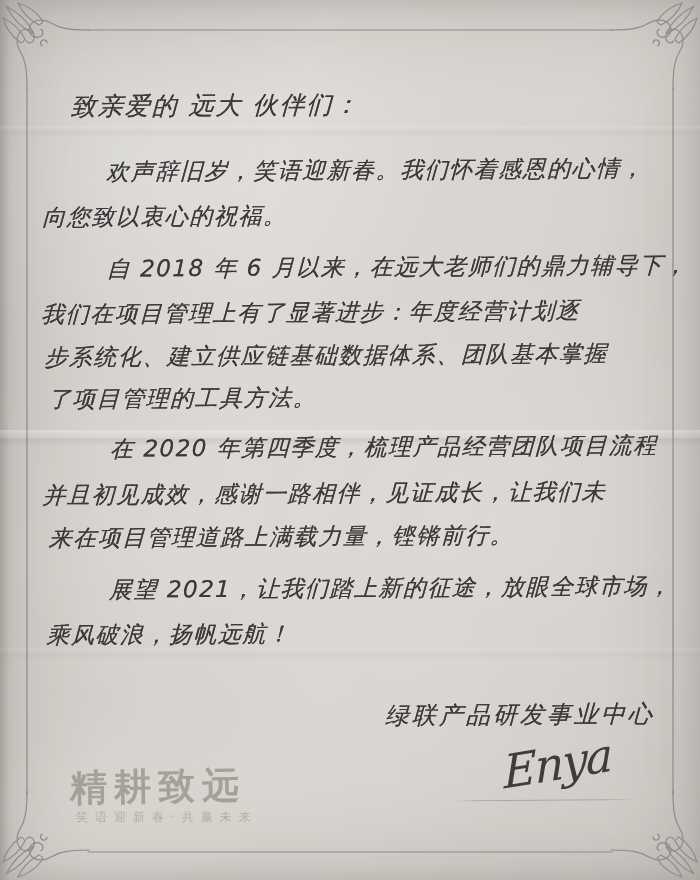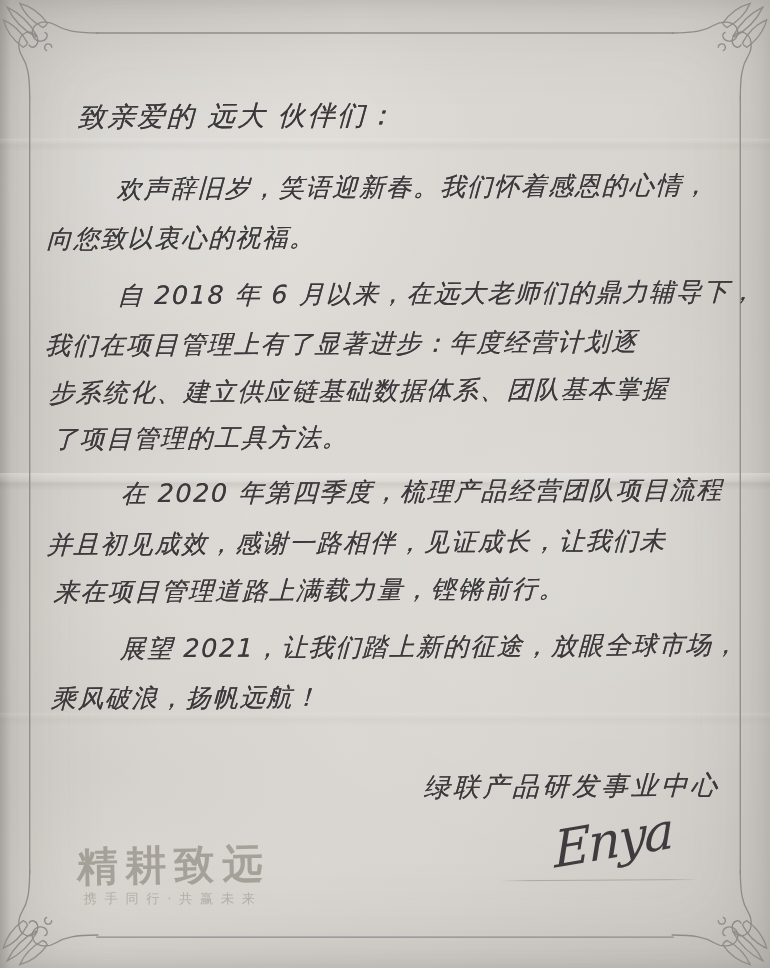--- a/index.html
+++ b/index.html
@@ -107,13 +107,13 @@
   <div class="hline" style="left:108px;top:573px">展望 2021，让我们踏上新的征途，放眼全球市场，</div>
   <div class="hline" style="left:45px;top:618px">乘风破浪，扬帆远航！</div>
 
   <div class="hline signoff" style="left:383px;top:700px">绿联产品研发事业中心</div>
 
   <div class="signature">Enya</div>
   <div class="signature-line"></div>
 </div>
 
 <div class="wm-title">精耕致远</div>
-<div class="wm-sub">携手同行·共赢未来</div>
+<div class="wm-sub">笑语迎新春·共赢未来</div>
 
 </body></html>

